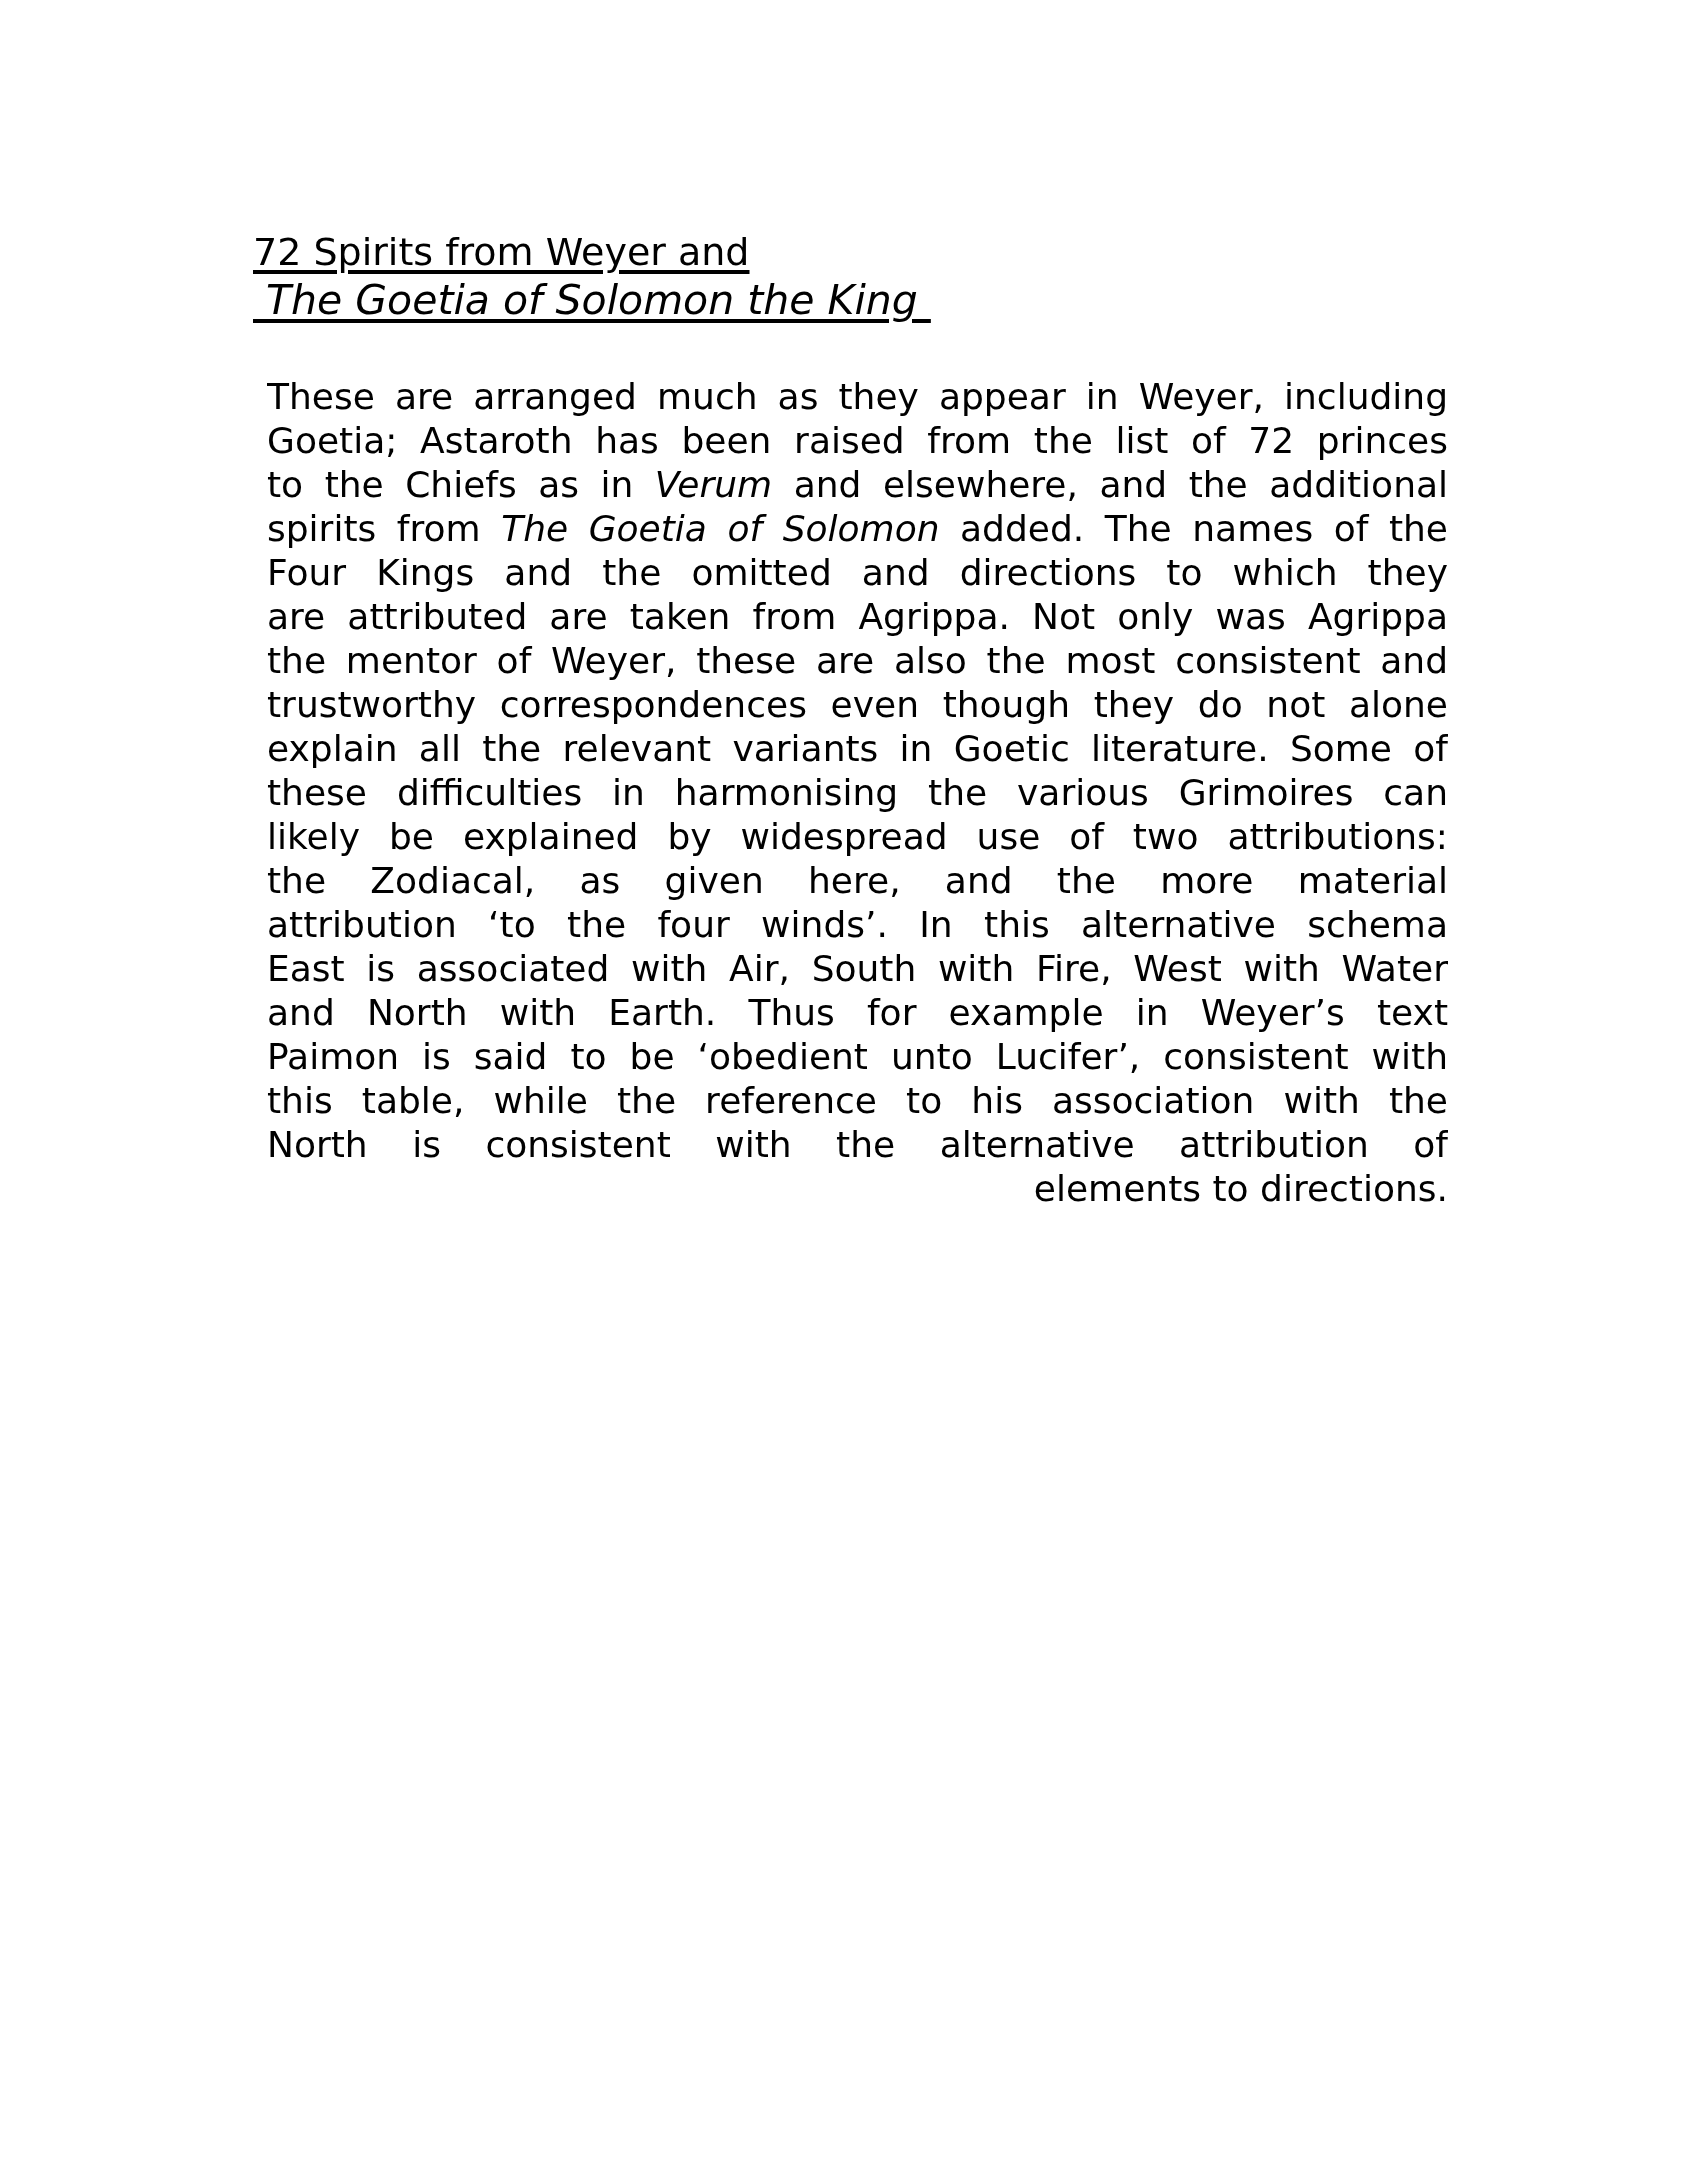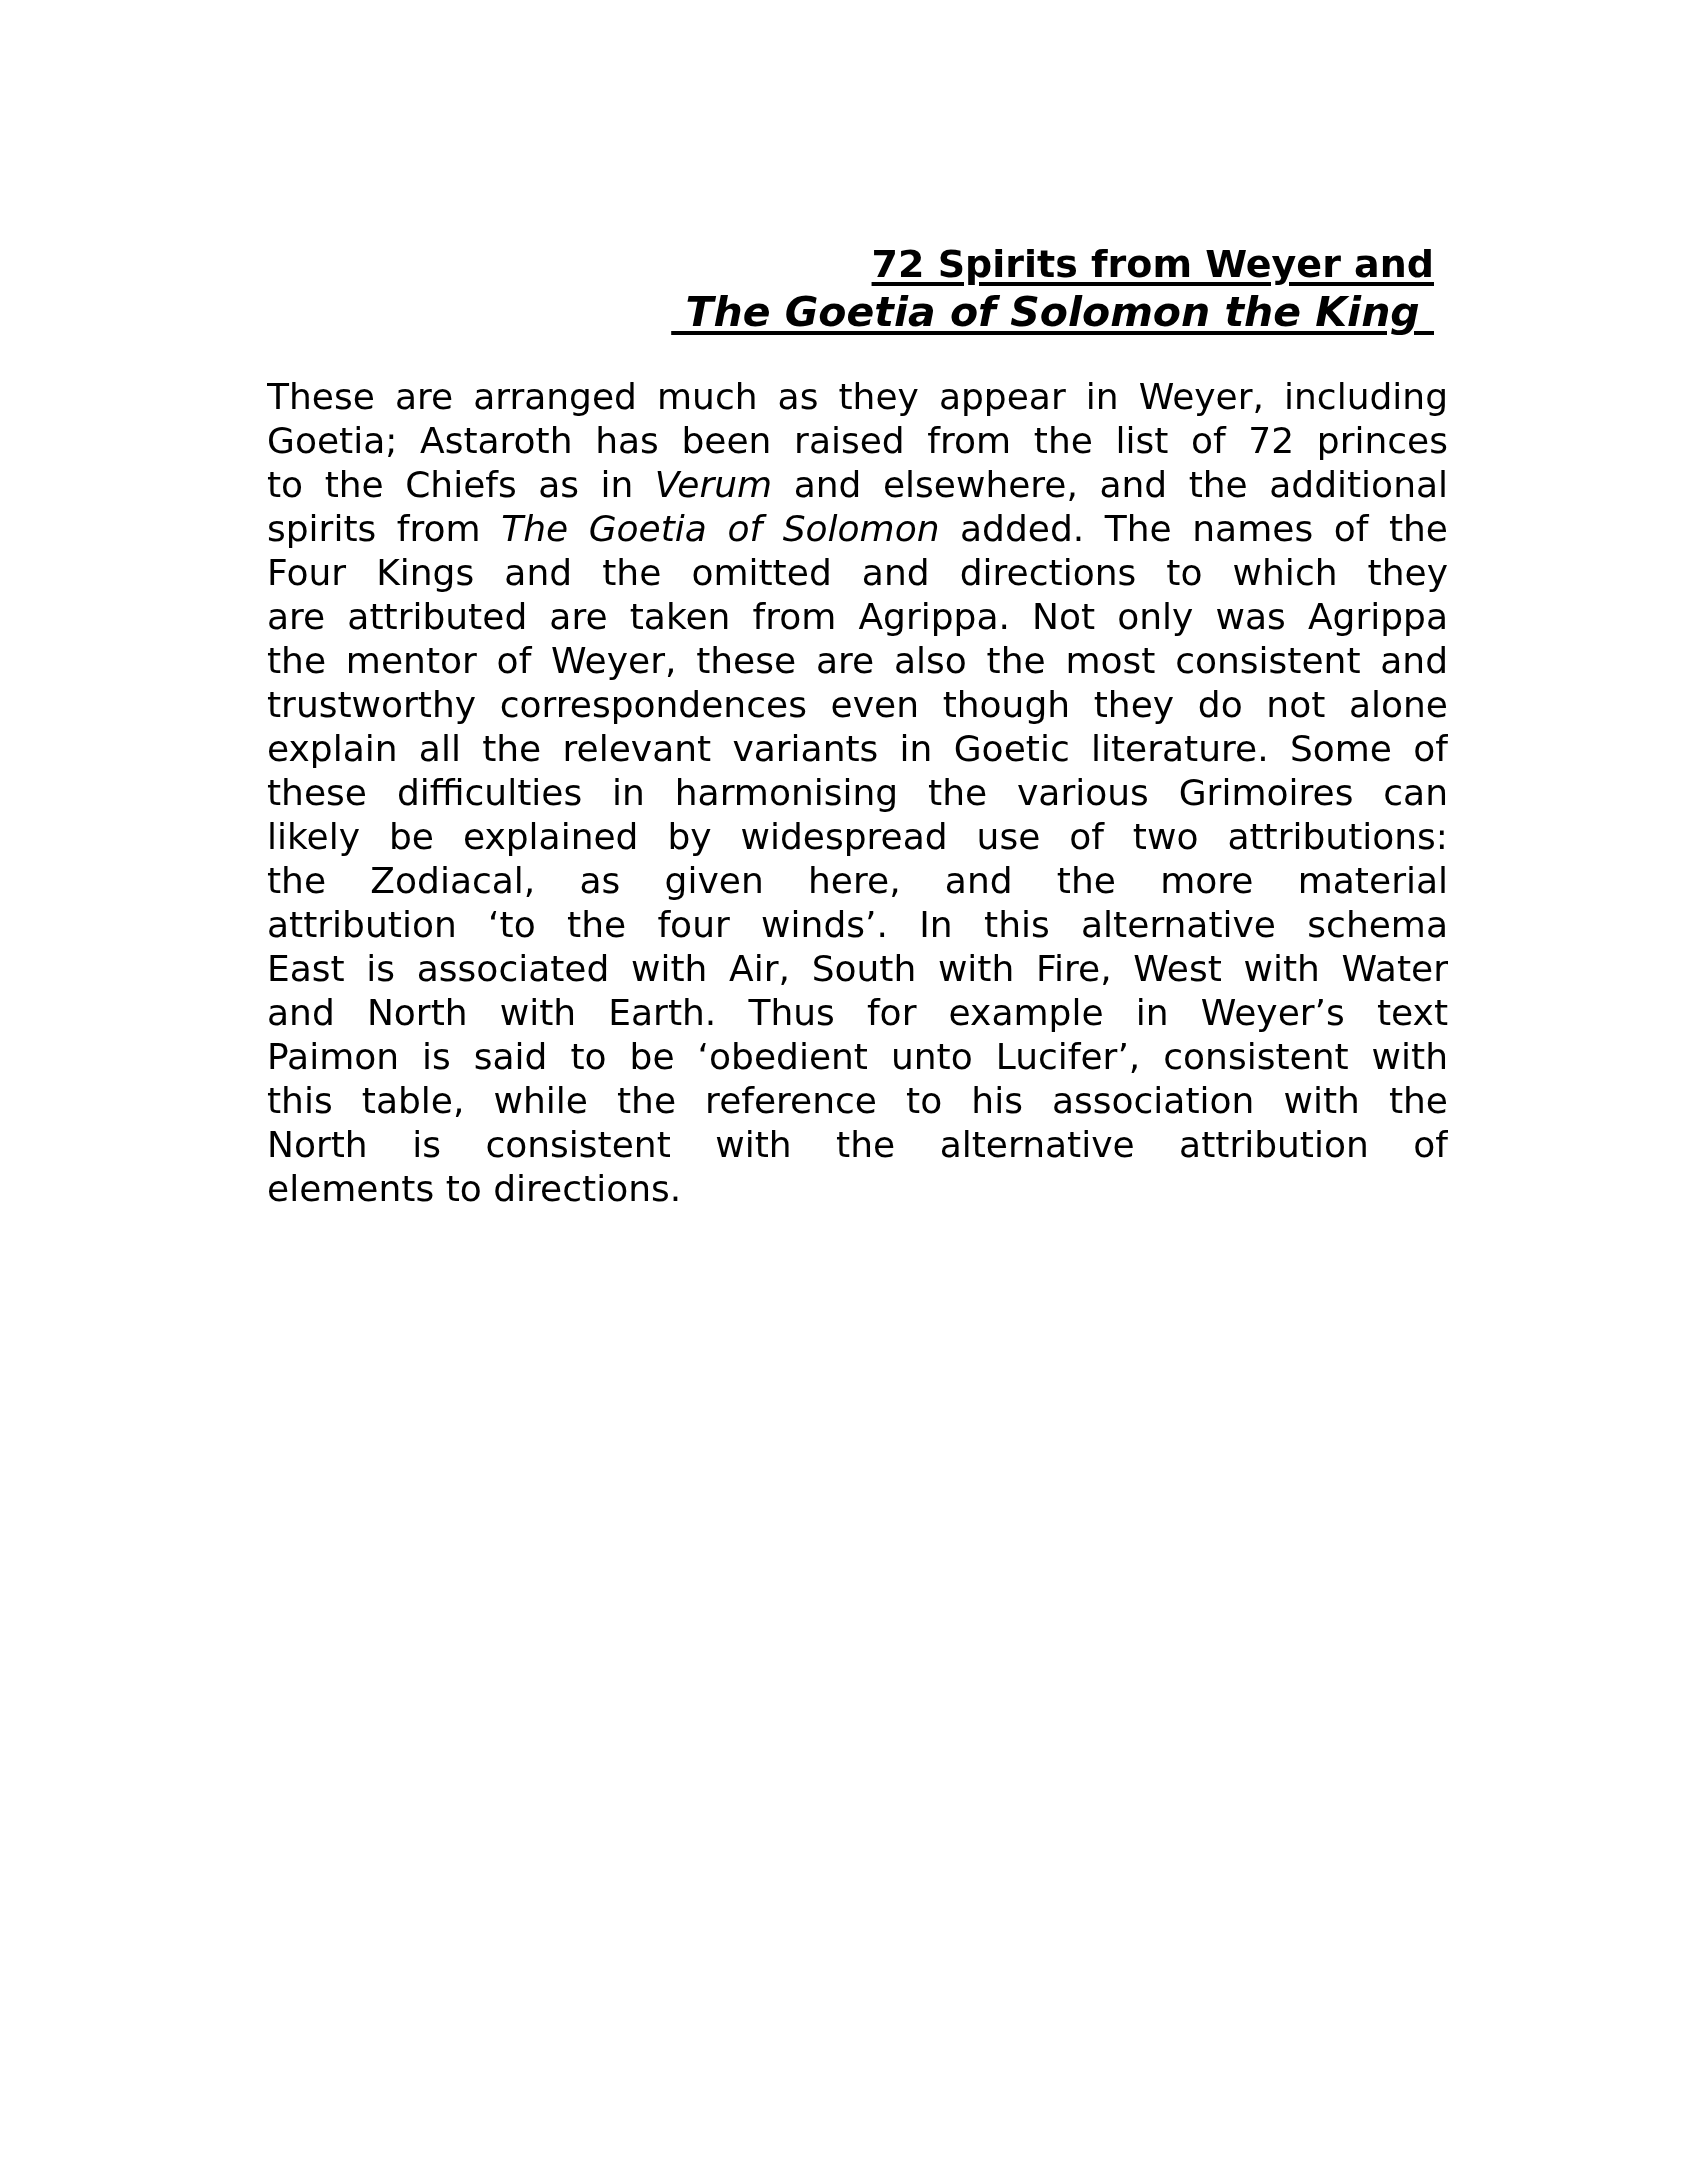--- a/index.html
+++ b/index.html
@@ -10,26 +10,26 @@
     position: relative;
     width: 1687px;
     height: 2183px;
     background: #ffffff;
     color: #000000;
     font-family: "DejaVu Sans", sans-serif;
     overflow: hidden;
   }
   .title-block {
     position: absolute;
-    top: 240px;
+    top: 228px;
     left: 253px;
     width: 1181px;
-    text-align: right;
+    text-align: left;
     line-height: 48px;
-    font-weight: bold;
+    font-weight: normal;
   }
   .title-line1 {
     font-size: 38px;
   }
   .title-line2 {
     font-size: 41px;
     font-style: italic;
   }
   .title-underline {
     text-decoration: underline;
@@ -41,21 +41,21 @@
     top: 375px;
     left: 267px;
     width: 1181px;
     font-size: 36px;
     line-height: 44px;
     text-rendering: optimizeLegibility;
   }
   .para .line {
     height: 44px;
     overflow: hidden;
-    text-align: left;
+    text-align: right;
   }
   .para .line.j {
     text-align: justify;
     text-align-last: justify;
     text-justify: inter-word;
   }
   .it {
     font-style: italic;
   }
 </style>

